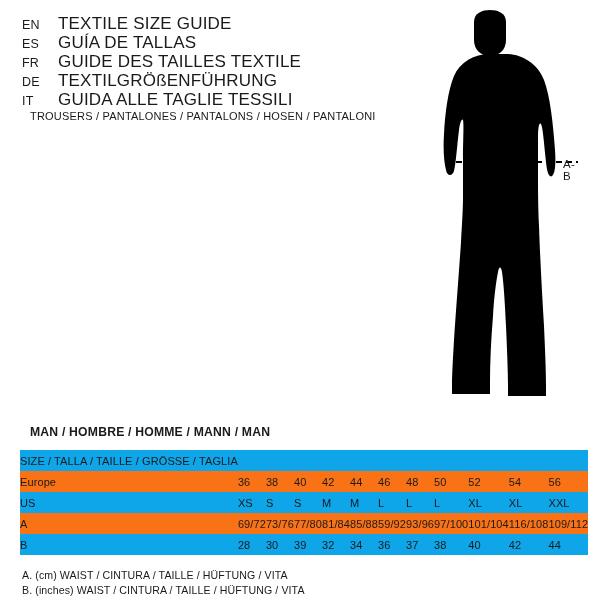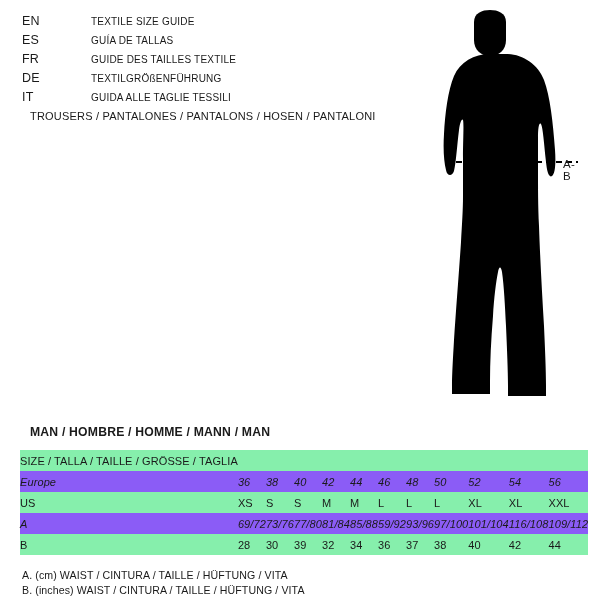--- a/index.html
+++ b/index.html
@@ -33,24 +33,23 @@
     align-items: baseline;
     height: 19px;
   }
   .lang-code {
     width: 36px;
     font-size: 12.5px;
     letter-spacing: 0.2px;
     color: #1a1a1a;
   }
   .lang-text {
-    font-size: 10px;
-    letter-spacing: 0.2px;
-    color: #1a1a1a;
-    margin-left: 33px;
+    font-size: 17px;
+    letter-spacing: 0.2px;
+    color: #1a1a1a;
   }
 
   .section-title {
     position: absolute;
     left: 30px;
     top: 110px;
     font-size: 11px;
     font-weight: normal;
     letter-spacing: 0.2px;
     color: #1a1a1a;
@@ -93,22 +92,22 @@
     border-collapse: collapse;
     font-size: 11px;
     letter-spacing: 0.1px;
   }
   table.size-table td {
     padding: 2px 0 2px 0;
     height: 17px;
     vertical-align: middle;
     white-space: nowrap;
   }
-  tr.row-shaded td { background: #86efac; }
-  tr.row-plain td { background: #8b5cf6; font-style: italic; }
+  tr.row-shaded td { background: #0ea5e9; }
+  tr.row-plain td { background: #f97316; }
   td.first-col {
     padding-left: 4px;
     width: 90px;
   }
   td.val { width: 47px; }
 
   
   .footnotes {
     position: absolute;
     left: 22px;

